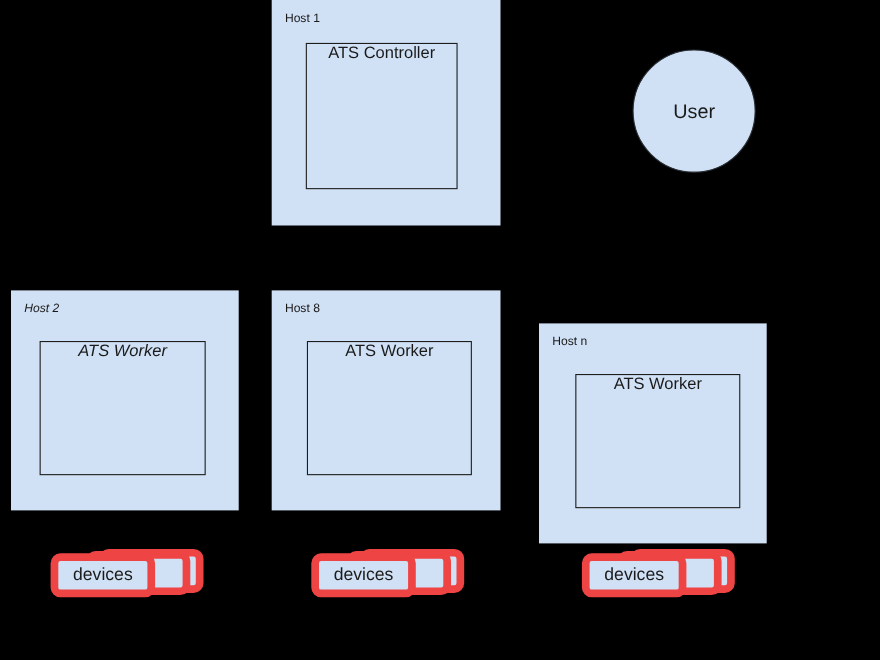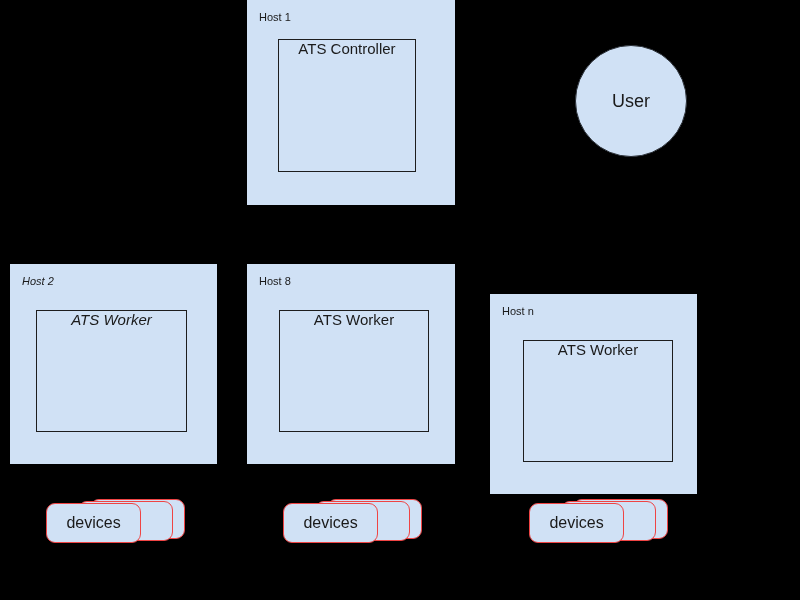--- a/index.html
+++ b/index.html
@@ -71,21 +71,21 @@
     position: absolute;
     width: 140px;
     height: 46px;
   }
   .devices-stack .layer {
     position: absolute;
     width: 95px;
     height: 40px;
     border-radius: 9px;
     background: #d0e1f5;
-    border: 1px solid #ef4444;
+    border: 7px solid #ef4444;
     box-sizing: border-box;
   }
   .devices-stack .layer.l3 { left: 44px; top: 0px; }
   .devices-stack .layer.l2 { left: 32px; top: 2px; }
   .devices-stack .layer.l1 {
     left: 0px; top: 4px;
     display: flex;
     align-items: center;
     justify-content: center;
   }

